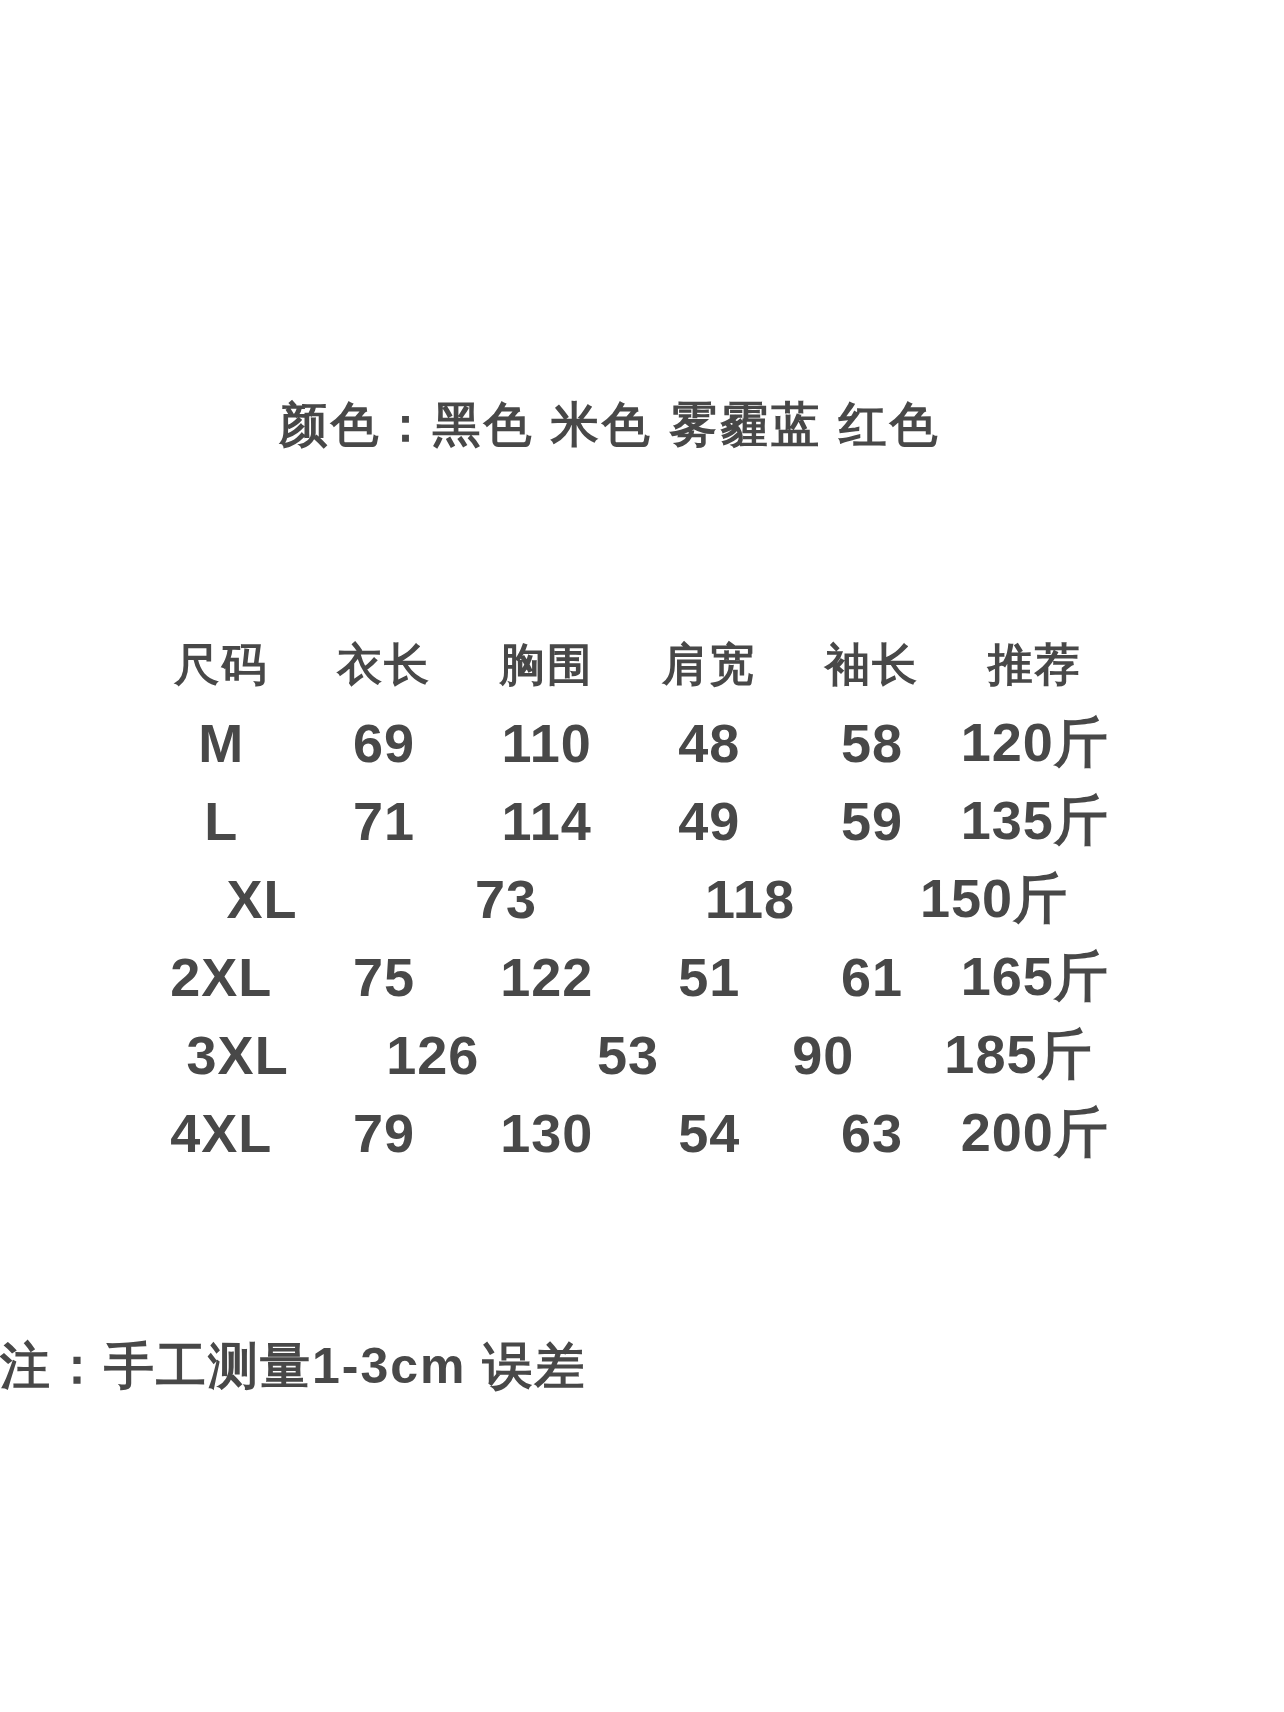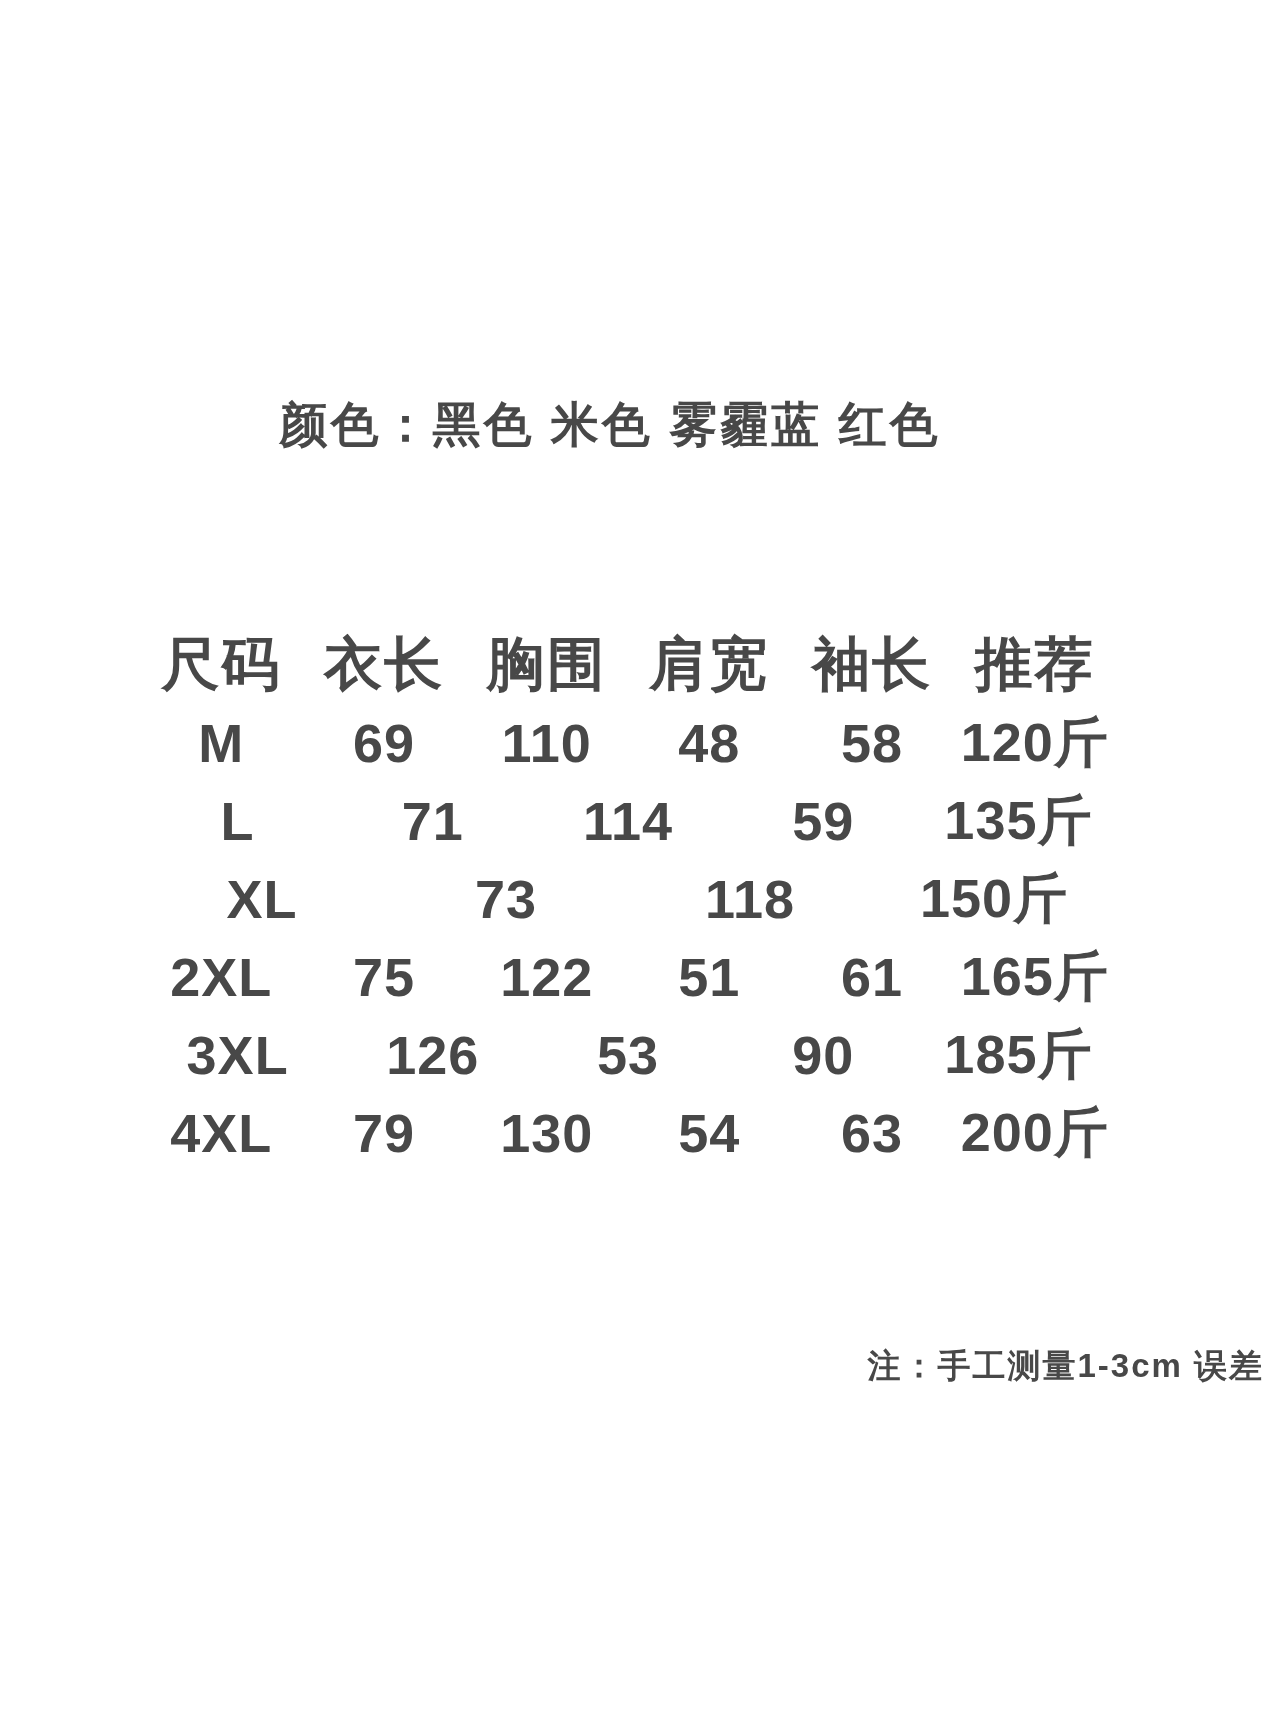--- a/index.html
+++ b/index.html
@@ -46,30 +46,30 @@
   }
   .tcell {
     flex: 1 1 0;
     text-align: center;
     font-size: 54px;
     font-weight: bold;
     letter-spacing: 1px;
     white-space: nowrap;
   }
   .trow.header .tcell {
-    font-size: 58px;
+    font-size: 45px;
     letter-spacing: 2px;
   }
   .note {
     position: absolute;
     top: 1336px;
     left: 0;
     width: 1264px;
-    text-align: right;
-    font-size: 33px;
+    text-align: left;
+    font-size: 50px;
     font-weight: bold;
     letter-spacing: 2px;
     line-height: 60px;
     white-space: pre;
   }
 </style>
 </head>
 <body>
 
 <div class="canvas">
@@ -91,20 +91,21 @@
           <div class="tcell">69</div>
           <div class="tcell">110</div>
           <div class="tcell">48</div>
           <div class="tcell">58</div>
           <div class="tcell">120斤</div>
         </div>
         <div class="trow">
           <div class="tcell">L</div>
           <div class="tcell">71</div>
           <div class="tcell">114</div>
+          <div class="tcell">49</div>
           <div class="tcell">59</div>
           <div class="tcell">135斤</div>
         </div>
         <div class="trow">
           <div class="tcell">XL</div>
           <div class="tcell">73</div>
           <div class="tcell">118</div>
           <div class="tcell">150斤</div>
         </div>
         <div class="trow">

